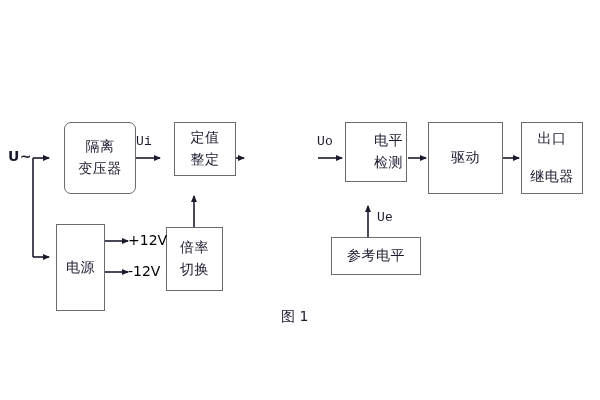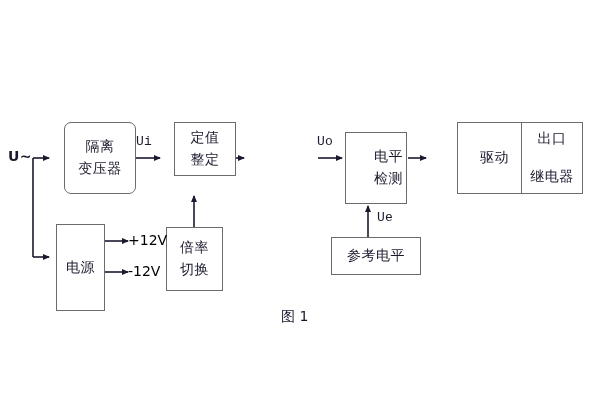--- a/index.html
+++ b/index.html
@@ -134,26 +134,26 @@
     <span class="ln">隔离</span>
     <span class="ln">变压器</span>
   </div>
 
   <div class="box" style="left:174px; top:122px; width:62px; height:54px;">
     <span class="ln">定值</span>
     <span class="ln">整定</span>
   </div>
 
 
-  <div class="box" style="left:345px; top:132px; width:62px; height:72px;padding-left:25px;">
+  <div class="box" style="left:345px; top:122px; width:62px; height:60px;padding-left:25px;">
     <span class="ln">电平</span>
     <span class="ln">检测</span>
   </div>
 
-  <div class="box" style="left:428px; top:122px; width:75px; height:72px;margin-left:29px;">
+  <div class="box" style="left:428px; top:122px; width:75px; height:72px;">
     <span class="ln">驱动</span>
   </div>
 
   <div class="box" style="left:521px; top:122px; width:62px; height:72px;gap:16px;">
     <span class="ln">出口</span>
     <span class="ln">继电器</span>
   </div>
 
   <div class="box" style="left:56px; top:224px; width:49px; height:87px;">
     <span class="ln">电源</span>

